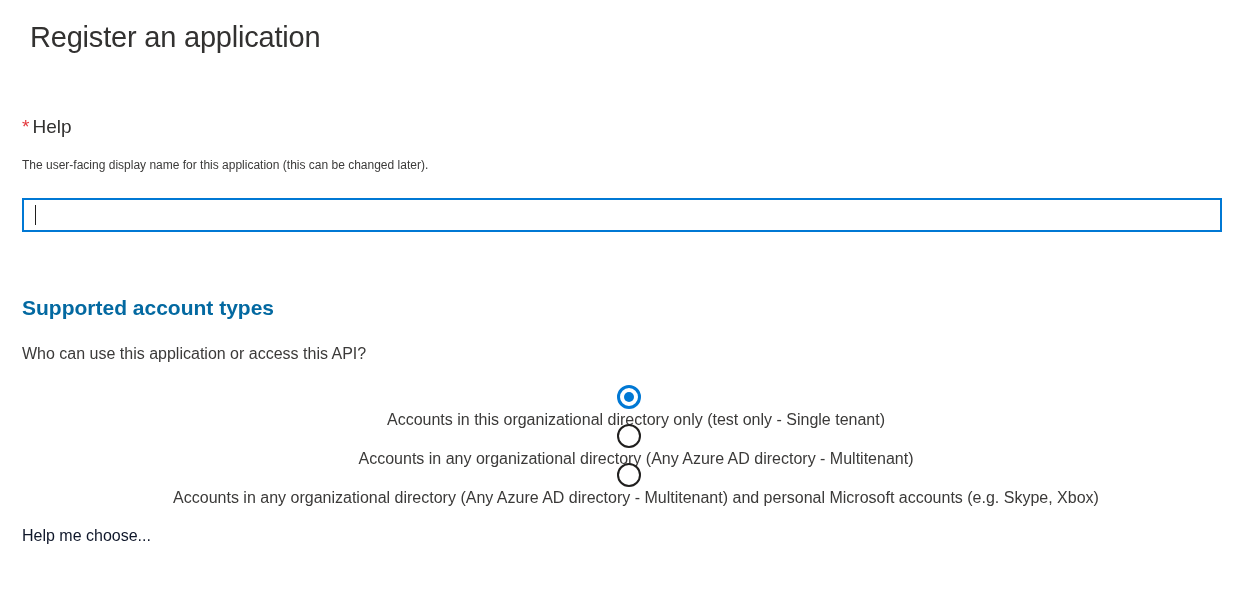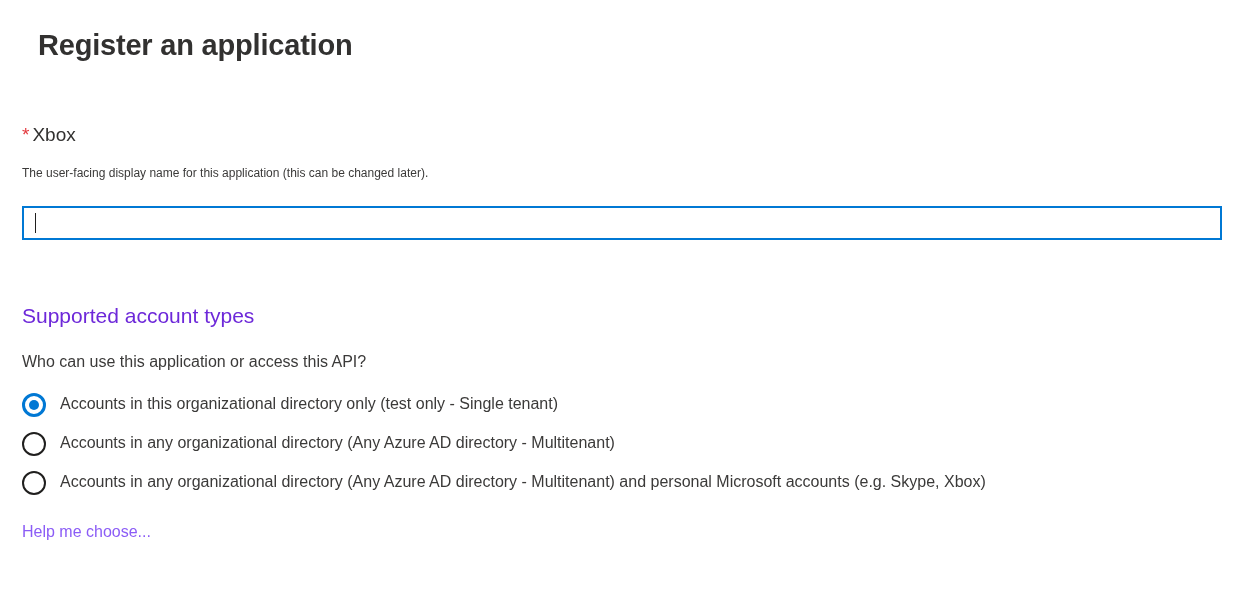--- a/index.html
+++ b/index.html
@@ -18,25 +18,25 @@
   .page {
     position: relative;
     width: 1258px;
     height: 600px;
     box-sizing: border-box;
     padding: 0 22px;
   }
 
   
   .page-title {
-    margin: 16px;
+    margin: 8px;
     padding-top: 10px;
     font-size: 29px;
     line-height: 38px;
-    font-weight: bold;
+    font-weight: normal;
     color: #323130;
     letter-spacing: -0.2px;
   }
 
   
   .field-block {
     margin-top: 59px;
   }
   .field-label {
     font-size: 19px;
@@ -89,37 +89,39 @@
   }
 
   
   .section-block {
     margin-top: 62px;
   }
   .section-heading {
     margin: 0;
     font-size: 21px;
     line-height: 27px;
-    font-weight: normal;
-    color: #6d28d9;
+    font-weight: bold;
+    color: #0369a1;
   }
   .section-subtext {
     margin-top: 22px;
     font-size: 16px;
     line-height: 21px;
     color: #3b3a39;
   }
 
   
   .radio-group {
     margin-top: 21px;
   }
   .radio-row {
     display: flex;
+    align-items: center;
     height: 39px;
+    flex-direction: column;
   }
   .radio-mark {
     flex: 0 0 auto;
     width: 24px;
     height: 24px;
     border-radius: 50%;
     box-sizing: border-box;
     border: 2px solid #201f1e;
     background: #ffffff;
     position: relative;
@@ -143,38 +145,38 @@
     margin-left: 14px;
     font-size: 16px;
     line-height: 21px;
     color: #3b3a39;
     white-space: nowrap;
   }
 
   
   .help-link {
     display: inline-block;
-    margin-top: 11px;
+    margin-top: 23px;
     font-size: 16px;
     line-height: 21px;
-    color: #8b5cf6;
+    color: #0f172a;
     text-decoration: none;
     cursor: pointer;
   }
 </style>
 </head>
 <body>
 
 <div class="page">
 
   <h1 class="page-title">Register an application</h1>
 
   <div class="field-block">
     <div class="field-label">
-      <span class="required-asterisk">*</span><span>Xbox</span>
+      <span class="required-asterisk">*</span><span>Help</span>
     </div>
 
     <div class="field-description">The user-facing display name for this application (this can be changed later).</div>
 
     <div class="text-input-wrap">
       <input class="text-input" type="text" value="" style="">
       <span class="caret"></span>
     </div>
   </div>
 

